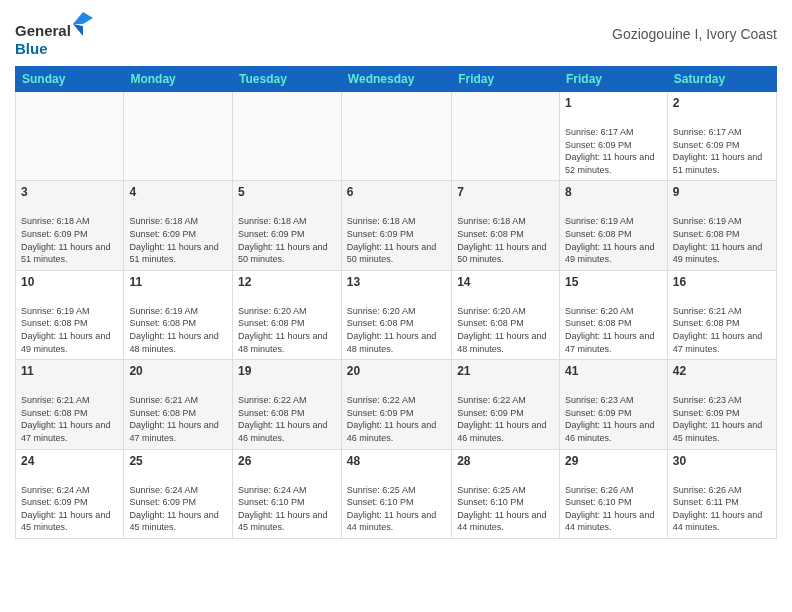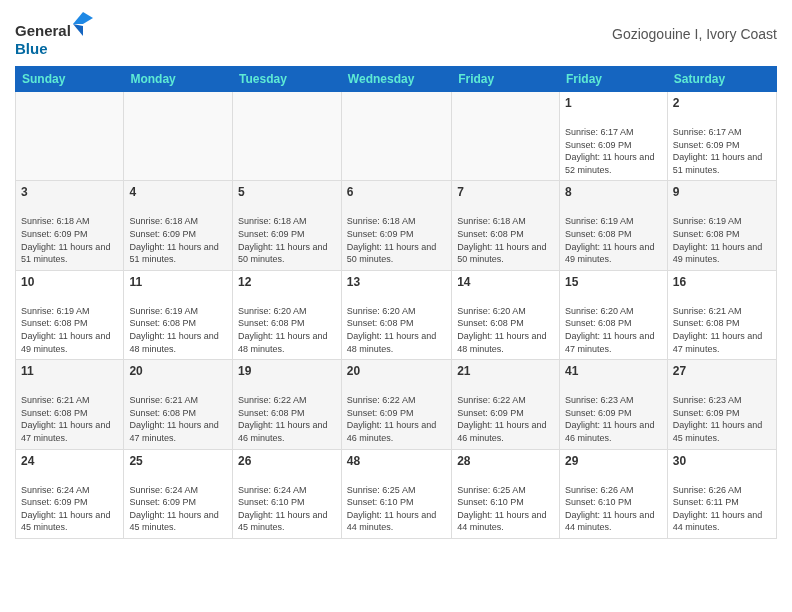--- a/index.html
+++ b/index.html
@@ -274,21 +274,21 @@
 Sunset: 6:09 PM
 Daylight: 11 hours and 46 minutes.</div>
           </td>
           <td>
             <span class="day-number">41</span>
             <div class="day-info">Sunrise: 6:23 AM
 Sunset: 6:09 PM
 Daylight: 11 hours and 46 minutes.</div>
           </td>
           <td>
-            <span class="day-number">27</span>
+            <span class="day-number">42</span>
             <div class="day-info">Sunrise: 6:23 AM
 Sunset: 6:09 PM
 Daylight: 11 hours and 45 minutes.</div>
           </td>
         </tr>
         <tr>
           <td>
             <span class="day-number">24</span>
             <div class="day-info">Sunrise: 6:24 AM
 Sunset: 6:09 PM

